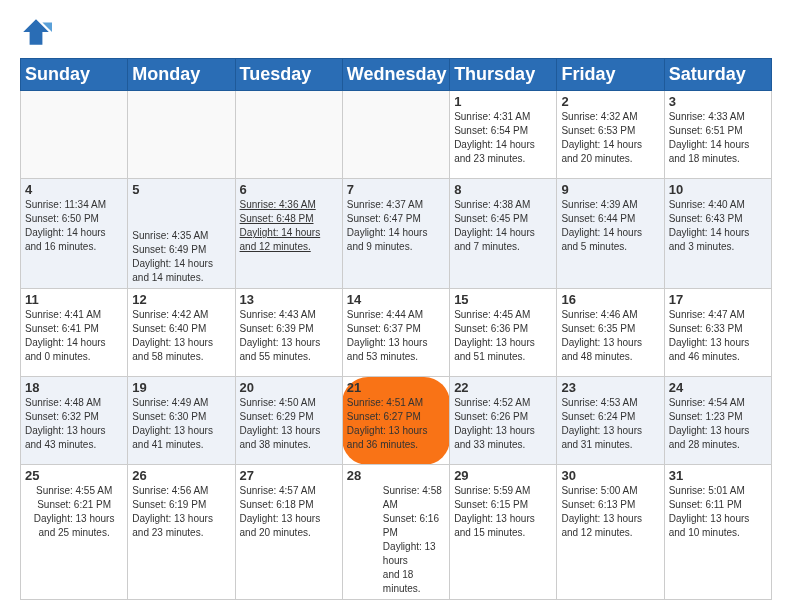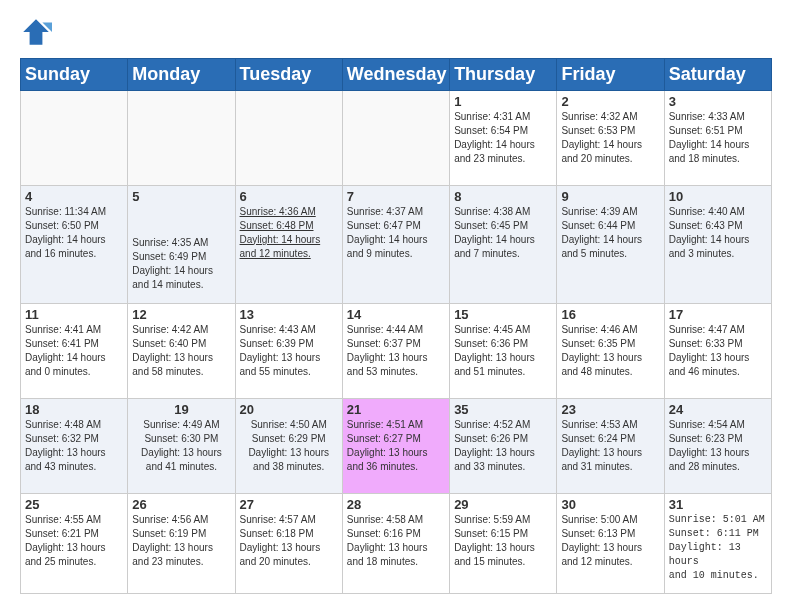--- a/index.html
+++ b/index.html
@@ -272,109 +272,109 @@
           </td>
         </tr>
         <tr>
           <td style="background: rgb(238, 242, 248);">
             <span class="day-num">18</span>
             <div class="day-detail" style="white-space: pre-line;">Sunrise: 4:48 AM
 Sunset: 6:32 PM
 Daylight: 13 hours
 and 43 minutes.</div>
           </td>
-          <td style="background: rgb(238, 242, 248); text-align: center;">
+          <td style="background: rgb(238, 242, 248);">
             <span class="day-num">19</span>
             <div class="day-detail" style="white-space: pre-line;">Sunrise: 4:49 AM
 Sunset: 6:30 PM
 Daylight: 13 hours
 and 41 minutes.</div>
           </td>
           <td style="background: rgb(238, 242, 248);">
             <span class="day-num">20</span>
-            <div class="day-detail" style="white-space: pre-line; text-align: center;">Sunrise: 4:50 AM
+            <div class="day-detail" style="white-space: pre-line;">Sunrise: 4:50 AM
 Sunset: 6:29 PM
 Daylight: 13 hours
 and 38 minutes.</div>
           </td>
-          <td style="background: #f0abfc;">
+          <td style="background: #f97316; border-radius: 26px;">
             <span class="day-num">21</span>
             <div class="day-detail" style="white-space: pre-line;">Sunrise: 4:51 AM
 Sunset: 6:27 PM
 Daylight: 13 hours
 and 36 minutes.</div>
           </td>
           <td style="background: rgb(238, 242, 248);">
-            <span class="day-num">35</span>
+            <span class="day-num">22</span>
             <div class="day-detail" style="white-space: pre-line;">Sunrise: 4:52 AM
 Sunset: 6:26 PM
 Daylight: 13 hours
 and 33 minutes.</div>
           </td>
           <td style="background: rgb(238, 242, 248);">
             <span class="day-num">23</span>
             <div class="day-detail" style="white-space: pre-line;">Sunrise: 4:53 AM
 Sunset: 6:24 PM
 Daylight: 13 hours
 and 31 minutes.</div>
           </td>
           <td style="background: rgb(238, 242, 248);">
             <span class="day-num">24</span>
             <div class="day-detail" style="white-space: pre-line;">Sunrise: 4:54 AM
-Sunset: 6:23 PM
+Sunset: 1:23 PM
 Daylight: 13 hours
 and 28 minutes.</div>
           </td>
         </tr>
         <tr>
           <td>
             <span class="day-num">25</span>
-            <div class="day-detail" style="white-space: pre-line;">Sunrise: 4:55 AM
+            <div class="day-detail" style="white-space: pre-line; text-align: center;">Sunrise: 4:55 AM
 Sunset: 6:21 PM
 Daylight: 13 hours
 and 25 minutes.</div>
           </td>
           <td>
             <span class="day-num">26</span>
             <div class="day-detail" style="white-space: pre-line;">Sunrise: 4:56 AM
 Sunset: 6:19 PM
 Daylight: 13 hours
 and 23 minutes.</div>
           </td>
           <td>
             <span class="day-num">27</span>
             <div class="day-detail" style="white-space: pre-line;">Sunrise: 4:57 AM
 Sunset: 6:18 PM
 Daylight: 13 hours
 and 20 minutes.</div>
           </td>
           <td>
             <span class="day-num">28</span>
-            <div class="day-detail" style="white-space: pre-line;">Sunrise: 4:58 AM
+            <div class="day-detail" style="white-space: pre-line; margin-left: 36px;">Sunrise: 4:58 AM
 Sunset: 6:16 PM
 Daylight: 13 hours
 and 18 minutes.</div>
           </td>
           <td>
             <span class="day-num">29</span>
             <div class="day-detail" style="white-space: pre-line;">Sunrise: 5:59 AM
 Sunset: 6:15 PM
 Daylight: 13 hours
 and 15 minutes.</div>
           </td>
           <td>
             <span class="day-num">30</span>
             <div class="day-detail" style="white-space: pre-line;">Sunrise: 5:00 AM
 Sunset: 6:13 PM
 Daylight: 13 hours
 and 12 minutes.</div>
           </td>
           <td>
             <span class="day-num">31</span>
-            <div class="day-detail" style="white-space: pre-line; font-family: Liberation Mono, monospace;">Sunrise: 5:01 AM
+            <div class="day-detail" style="white-space: pre-line;">Sunrise: 5:01 AM
 Sunset: 6:11 PM
 Daylight: 13 hours
 and 10 minutes.</div>
           </td>
         </tr>
       </tbody>
   </table>
 
   <div class="footer">
     <span></span>

